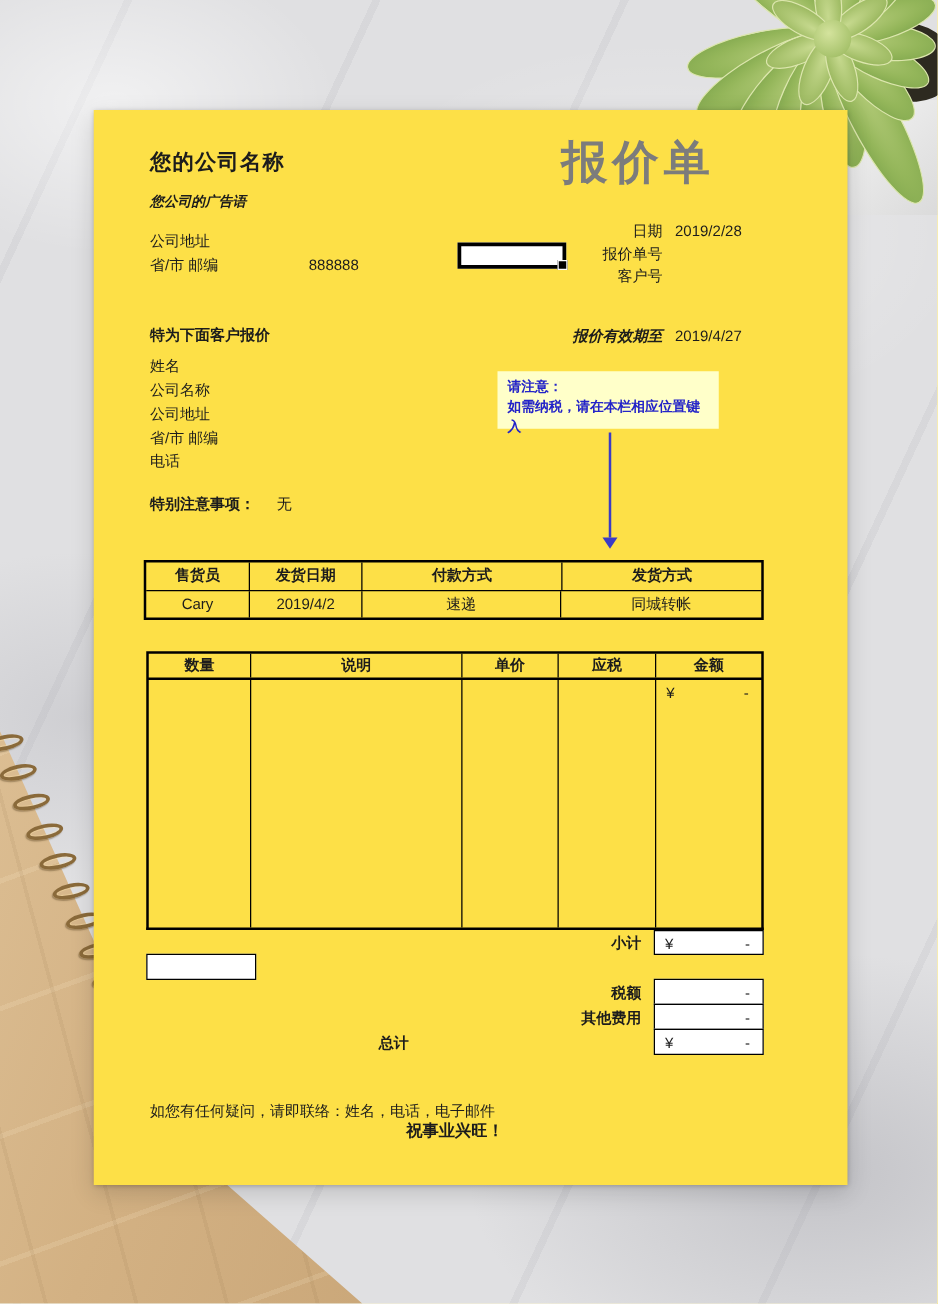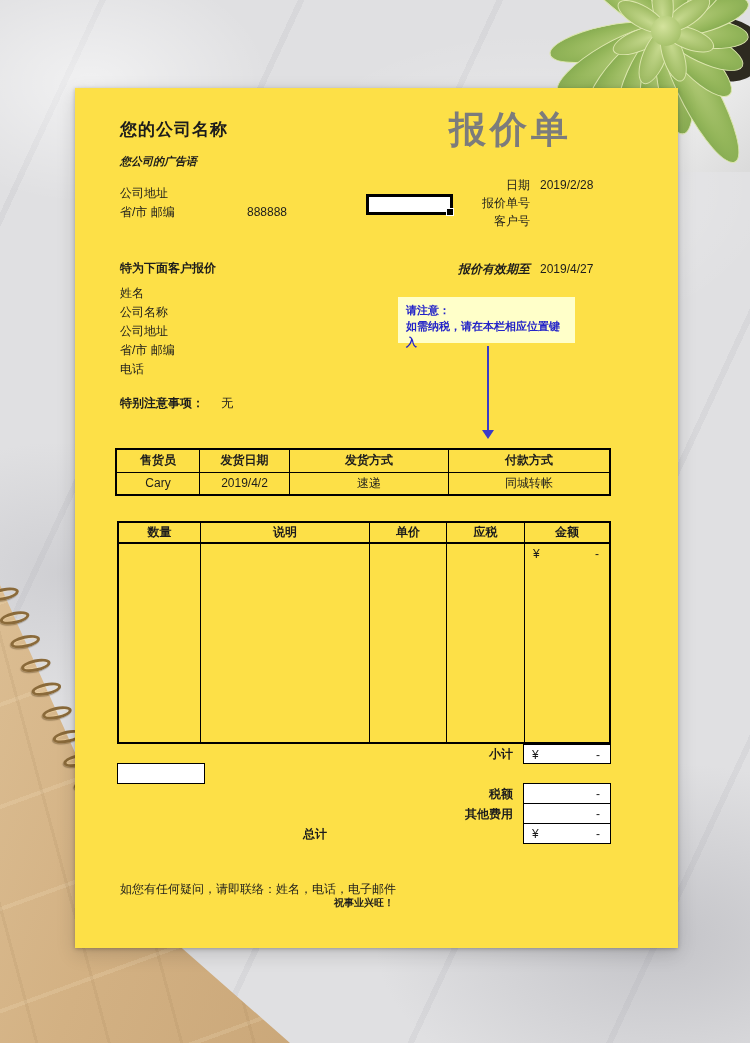--- a/index.html
+++ b/index.html
@@ -92,21 +92,21 @@
 
   .summary{left:42px;top:656px;width:494px;}
   .sumrow{display:flex;height:20px;line-height:20px;}
   .sumlabel{width:406px;text-align:right;padding-right:10px;box-sizing:border-box;font-weight:600;}
   .sumrow.total .sumlabel{font-weight:bold;text-align:center;}
   .sumbox{width:88px;border:1px solid #000;box-sizing:border-box;display:flex;
           justify-content:space-between;padding:0 10px 0 8px;background:#fff;}
   .sumrow + .sumrow .sumbox{margin-top:-1px;}
 
   .contact{left:45px;top:773px;margin-top:20px;}
-  .wish{left:42px;top:808px;width:494px;text-align:center;font-weight:bold;font-size:10px;}
+  .wish{left:42px;top:808px;width:494px;text-align:center;font-weight:bold;font-size:13px;}
 </style>
 </head>
 <body>
 
 <div class="scene">
 
   <div class="marble"></div>
 
   <div class="plant">
     <div class="pot"></div>
@@ -210,22 +210,22 @@
 
     <div class="abs special">
       <span class="b">特别注意事项：</span>
       <span class="v">无</span>
     </div>
 
     <div class="abs ship-table">
       <div class="srow head">
         <div class="scell sc0">售货员</div>
         <div class="scell sc1">发货日期</div>
+        <div class="scell sc3">付款方式</div>
         <div class="scell sc2">发货方式</div>
-        <div class="scell sc3">付款方式</div>
       </div>
       <div class="srow data">
         <div class="scell sc0">Cary</div>
         <div class="scell sc1">2019/4/2</div>
         <div class="scell sc2">速递</div>
         <div class="scell sc3">同城转帐</div>
       </div>
     </div>
 
     <div class="abs items-head">

